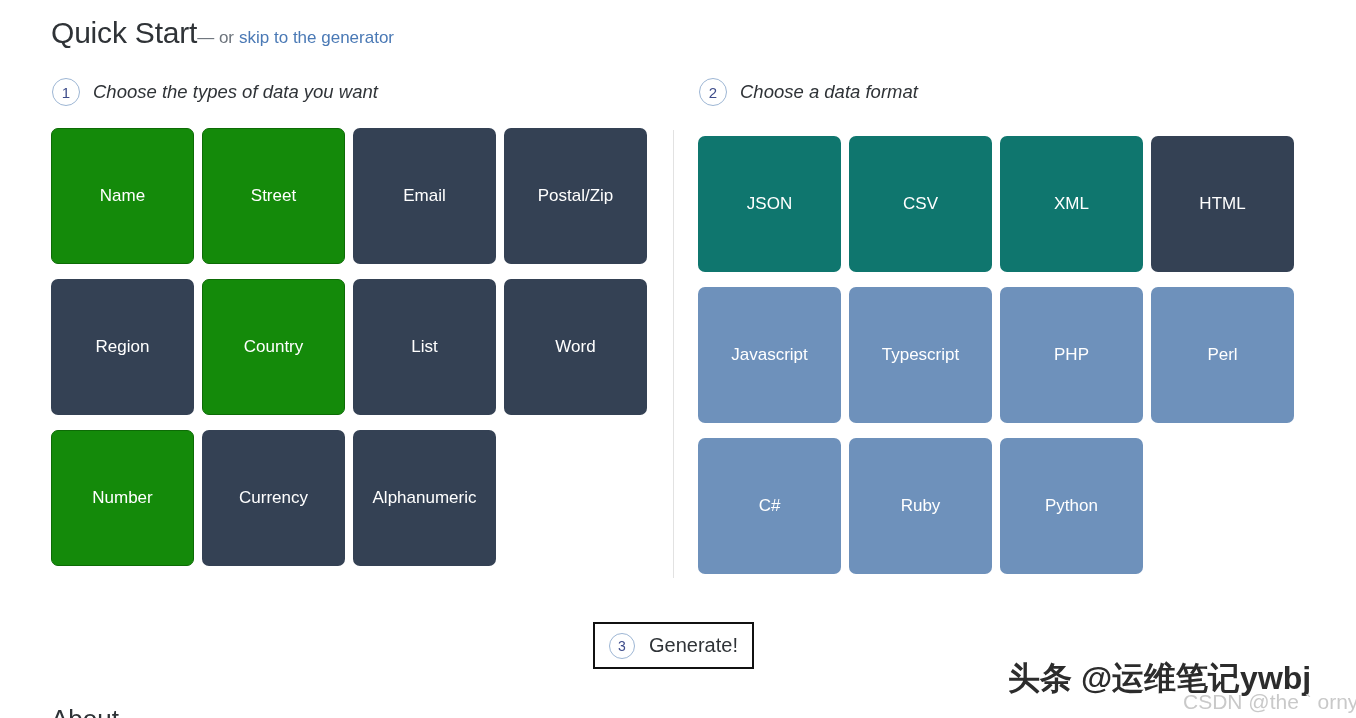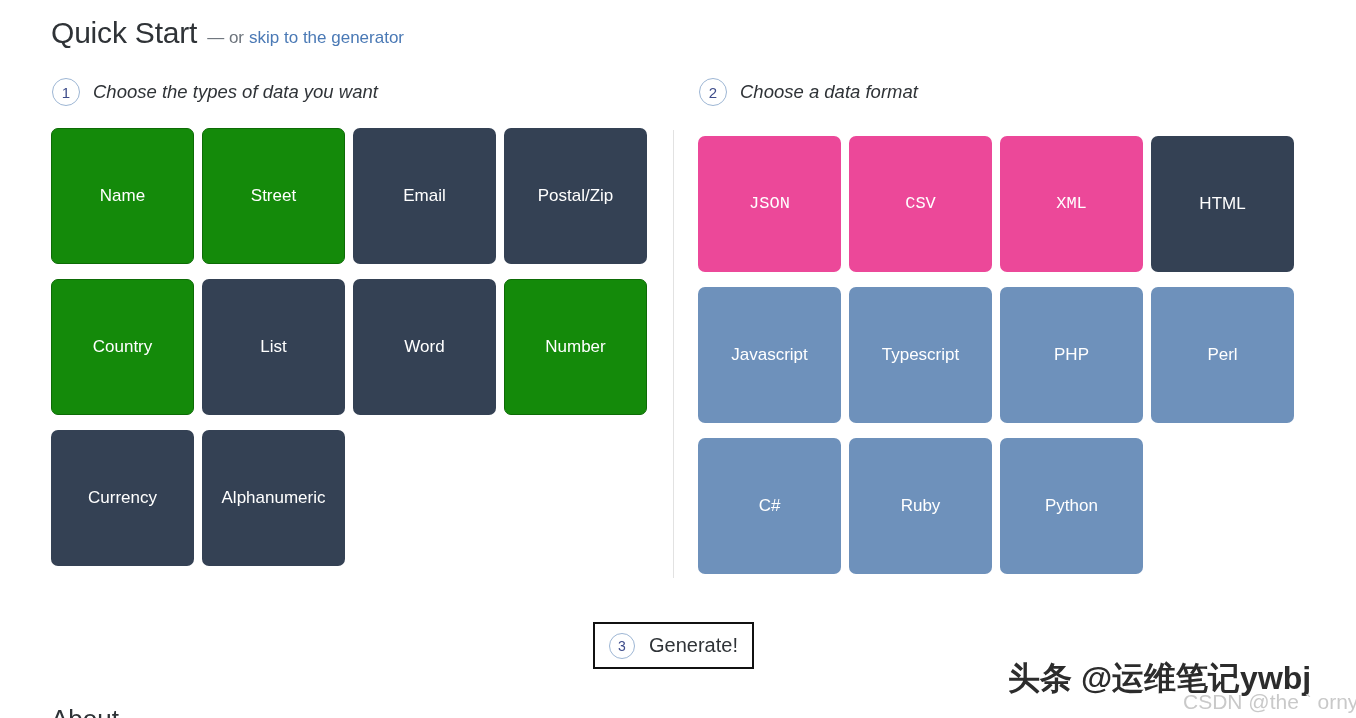--- a/index.html
+++ b/index.html
@@ -27,21 +27,20 @@
   }
   .title-main {
     font-size: 30px;
     font-weight: 400;
     color: #2f3337;
     letter-spacing: -0.2px;
   }
   .title-dash {
     font-size: 17px;
     color: #6d747c;
-    margin-left: 10px;
   }
   .title-link {
     font-size: 17px;
     color: #4a79b5;
     margin-left: 5px;
     text-decoration: none;
     cursor: pointer;
   }
 
   
@@ -96,21 +95,21 @@
     text-align: center;
     color: #ffffff;
     font-size: 17px;
     line-height: 1.2;
     padding: 0 6px;
     cursor: pointer;
     user-select: none;
     border: 1px solid transparent;
   }
   .tile.dark     { background: #344154; }
-  .tile.mid      { background: #ec4899; font-family: Liberation Mono, monospace; }
+  .tile.mid      { background: #0f766e; }
   .tile.light    { background: #6e91bb; }
   .tile.selected { background: #148a0a; border-color: #0d6b06; }
 
   
   .generate-btn {
     position: absolute;
     left: 593px; top: 622px;
     width: 161px; height: 47px;
     border: 2px solid #111111;
     background: #ffffff;
@@ -178,20 +177,21 @@
     <span class="step-label">Choose a data format</span>
   </div>
 
   <div class="divider"></div>
 
   <div class="grid grid-left" id="grid-data-types">
       <div class="tile selected">Name</div>
       <div class="tile selected">Street</div>
       <div class="tile dark">Email</div>
       <div class="tile dark">Postal/Zip</div>
+      <div class="tile dark">Region</div>
       <div class="tile selected">Country</div>
       <div class="tile dark">List</div>
       <div class="tile dark">Word</div>
       <div class="tile selected">Number</div>
       <div class="tile dark">Currency</div>
       <div class="tile dark">Alphanumeric</div>
     </div>
 
   <div class="grid grid-right" id="grid-data-formats">
       <div class="tile mid">JSON</div>

